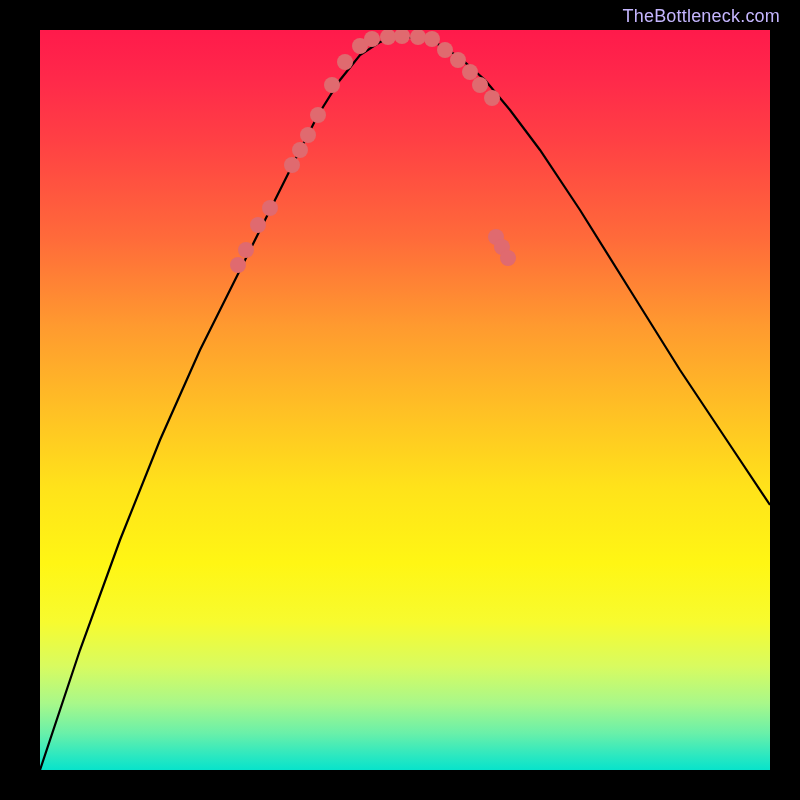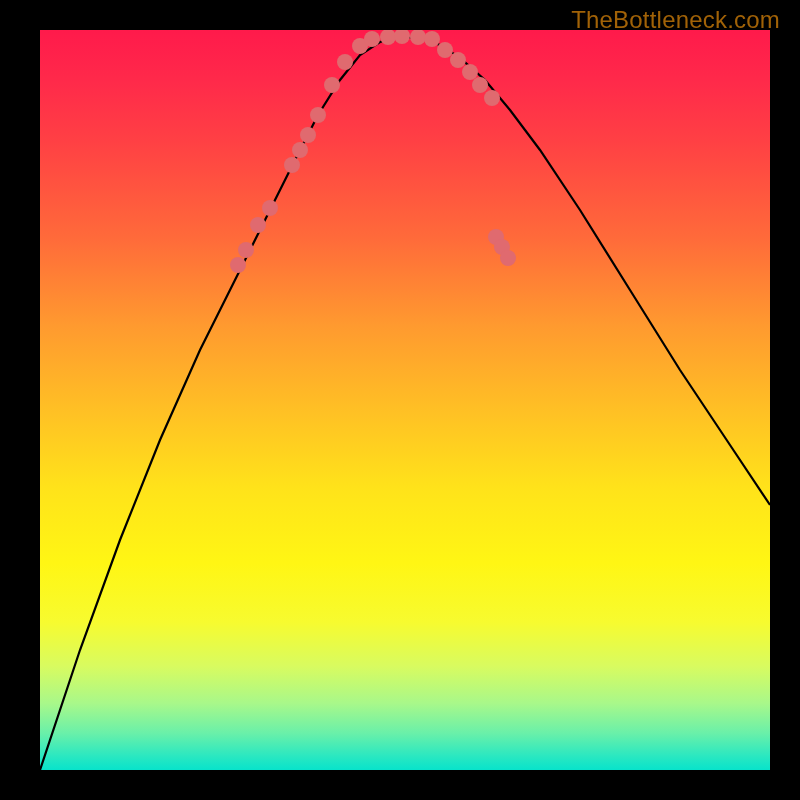--- a/index.html
+++ b/index.html
@@ -47,22 +47,22 @@
   .curve-svg {
     position: absolute;
     inset: 0;
     width: 100%;
     height: 100%;
   }
   .watermark {
     position: absolute;
     top: 6px;
     right: 20px;
-    color: #a16207;
-    font-size: 24px;
+    color: #c4b5fd;
+    font-size: 18px;
     font-weight: 500;
     letter-spacing: 0.2px;
   }
 </style>
 </head>
 <body>
 
 <div class="frame">
 
   <div class="plot-area">

